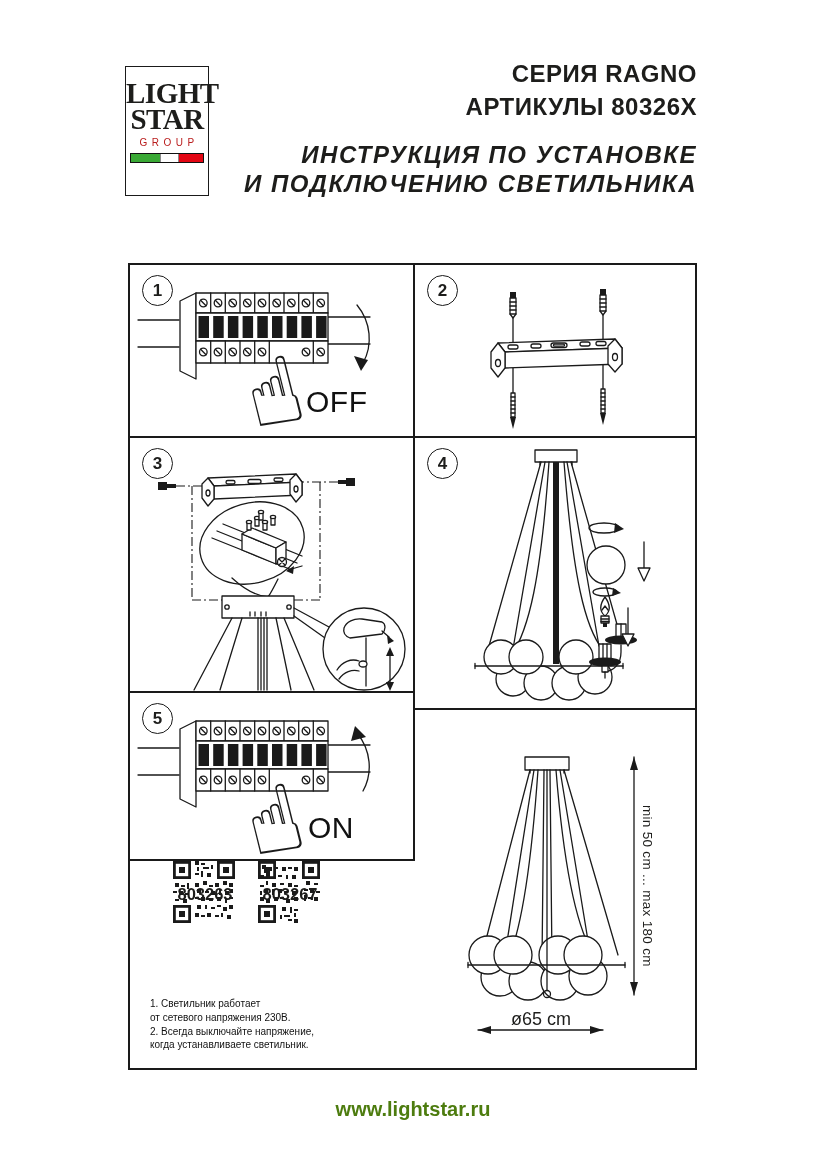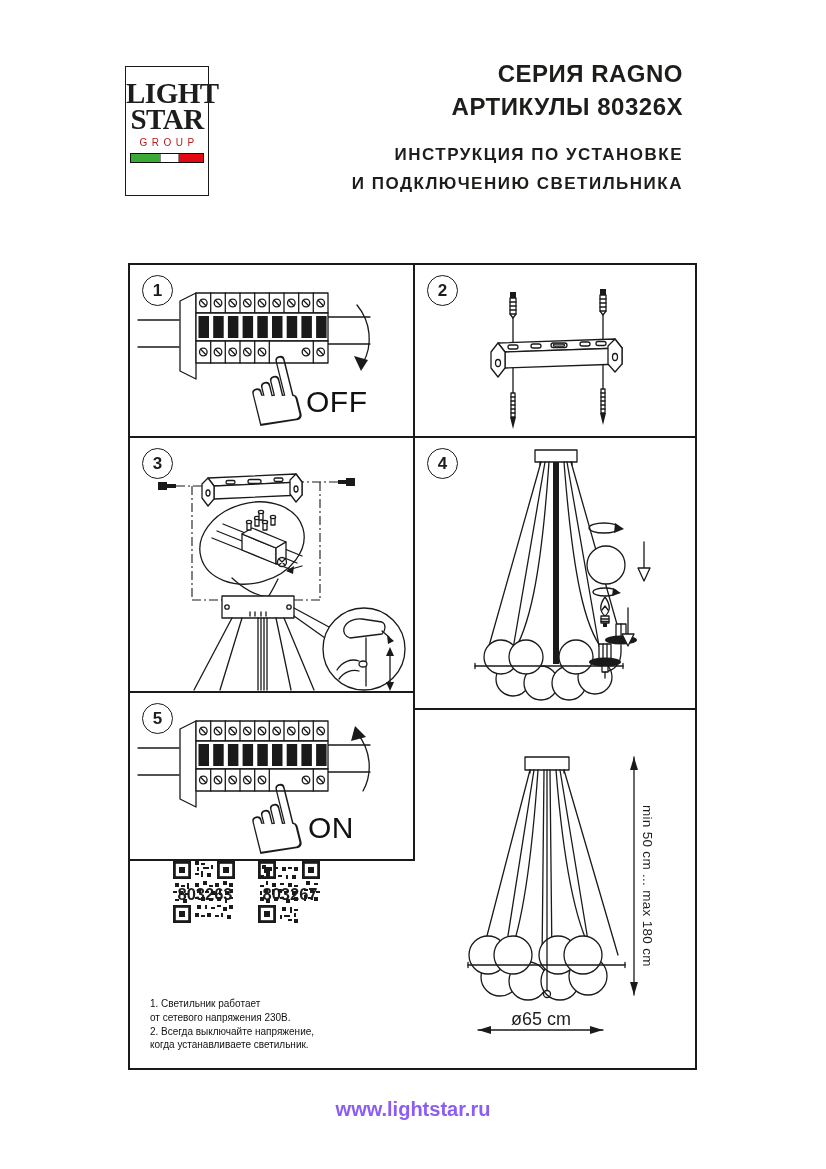--- a/index.html
+++ b/index.html
@@ -18,24 +18,24 @@
     font-family:"Liberation Serif", serif; font-weight:700;
     font-size:29px; line-height:26px; letter-spacing:-0.5px; color:#1d1d1b;
   }
   .logo-word.first { margin-top:13px; }
   .logo-group { margin-top:5px; font-size:10px; letter-spacing:4.5px; padding-left:4px; color:#b91c1c; }
   .flag { width:74px; height:10px; border:1px solid #111; margin:5px auto 0; display:flex; }
   .flag .g { width:40%; background:#3aa935; }
   .flag .w { width:27%; background:#fff; border-left:1.5px solid #8a8a8a; border-right:1.5px solid #8a8a8a; }
   .flag .r { width:33%; background:#e30613; }
 
-  .titles { position:absolute; top:57px; right:143px; text-align:right; }
+  .titles { position:absolute; top:57px; right:129px; text-align:right; }
   .title-line { font-weight:700; font-size:24px; line-height:33px; letter-spacing:0.5px; }
   .instr { margin-top:17px; }
-  .instr .title-line { font-size:17px; line-height:29px; letter-spacing:1.5px; }
+  .instr .title-line { font-size:24px; line-height:29px; letter-spacing:1.5px;font-style:italic; }
 
   
   .grid { position:absolute; left:128px; top:263px; width:569px; height:807px; border:2px solid #1a1a1a; }
   .gline { position:absolute; background:#1a1a1a; }
   .vline  { left:283px; top:0; width:2px; height:596px; }
   .hline1 { left:0; top:171px; width:565px; height:2px; }
   .hline2 { left:0; top:426px; width:285px; height:2px; }
   .hline3 { left:283px; top:443px; width:282px; height:2px; }
   .hline4 { left:0; top:594px; width:285px; height:2px; }
 
@@ -74,21 +74,21 @@
   .notes { position:absolute; left:20px; top:124px; font-size:10px; line-height:13.8px; color:#111;margin-top:12px; }
 
   
   .vdim-label {
     position:absolute; left:225px; top:95px; height:200px;
     writing-mode:vertical-rl; font-size:13.5px; letter-spacing:0.3px;
     display:flex; align-items:center; white-space:nowrap;
   }
   .hdim-label { position:absolute; left:85px; top:299px; width:82px; text-align:center; font-size:18px; }
 
-  .footer { position:absolute; left:0; right:0; top:1098px; text-align:center; font-size:20px; font-weight:700; color:#8b5cf6; }
+  .footer { position:absolute; left:0; right:0; top:1098px; text-align:center; font-size:20px; font-weight:700; color:#4d7c0f; }
 </style>
 </head>
 <body>
 
 <div class="sheet">
 
   <svg width="0" height="0" style="position:absolute">
     <defs>
       <g id="breakers">
         <path class="ln" d="M8,55 H49 M8,82 H49 M196,52 H240 M196,79 H240"></path>

